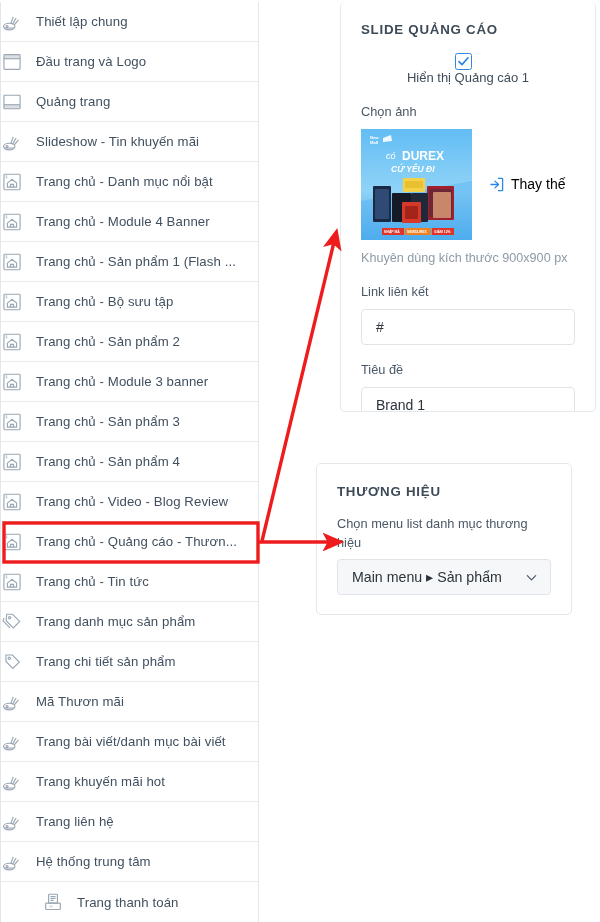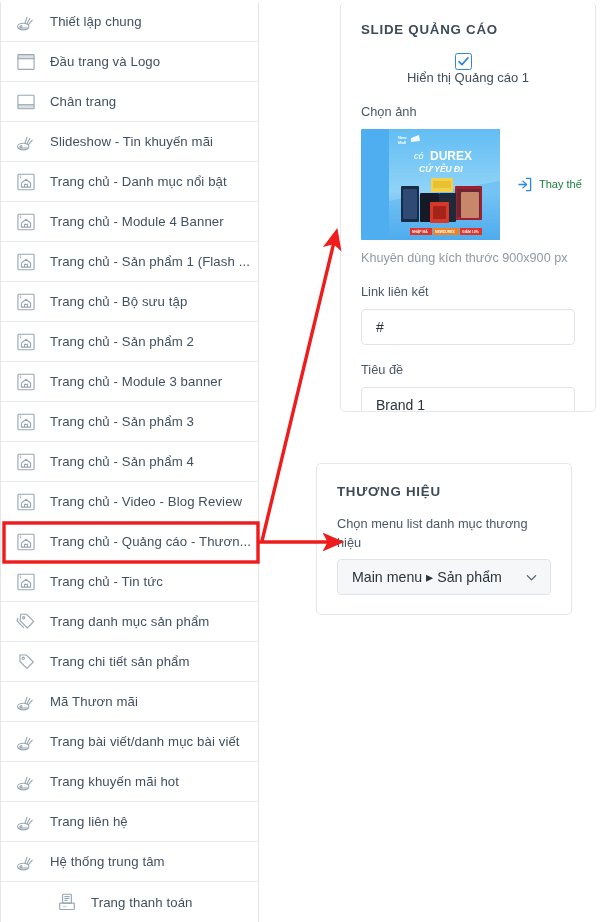--- a/index.html
+++ b/index.html
@@ -18,21 +18,20 @@
     width:259px;
     background:#ffffff;
     border:1px solid #e3e7ea;
     border-top:none;
     box-sizing:border-box;
   }
   .nav-item{
     height:40px;
     display:flex;
     align-items:center;
-    padding-left:14px;
     border-bottom:1px solid #e7ebee;
     box-sizing:border-box;
     background:#fff;
     cursor:pointer;
     position:relative;
   }
   .nav-item:last-child{border-bottom:none;margin-left:41px;}
   .nav-ico{
     width:22px;height:22px;
     flex:0 0 22px;
@@ -106,28 +105,27 @@
 
   
   .img-row{display:flex;align-items:center;}
   .thumb{
     width:111px;height:111px;
     flex:0 0 111px;
     border-radius:1px;
     overflow:hidden;
     position:relative;
     background:#4eaef0;
-    padding-left:28px;
   }
   .thumb-svg{display:block;width:111px;height:111px;}
   .replace-btn{
     display:flex;align-items:center;
     margin-left:17px;
-    color:#15803d;
-    font-size:11px;
+    color:#000000;
+    font-size:14px;
     cursor:pointer;
     white-space:nowrap;
     justify-content:flex-end;
   }
   .replace-btn .ico{
     width:15px;height:15px;margin-right:7px;display:block;flex:0 0 15px;
   }
 
   
   .txtinput{
@@ -200,21 +198,21 @@
       <span class="nav-label">Đầu trang và Logo</span>
     </div>
     <div class="nav-item">
       <span class="nav-ico">
         <svg viewBox="0 0 24 24" fill="none" stroke="currentColor" stroke-width="1.25">
           <rect x="3.2" y="4.6" width="17.6" height="14.8" rx="0.8"></rect>
           <rect x="3.2" y="15" width="17.6" height="4.4" fill="currentColor" opacity="0.35" stroke="none"></rect>
           <path d="M3.2 15 H20.8"></path>
         </svg>
       </span>
-      <span class="nav-label">Chân trang</span>
+      <span class="nav-label">Quảng trang</span>
     </div>
     <div class="nav-item">
       <span class="nav-ico">
         <svg viewBox="0 0 24 24" fill="none" stroke="currentColor" stroke-width="1.25">
           <ellipse cx="9" cy="17" rx="6.2" ry="3.6"></ellipse>
           <circle cx="6.6" cy="17" r="1.05"></circle>
           <path d="M10.6 14.2 L13.2 6.4 M12.6 14.6 L16.4 7.6 M14.3 15.3 L19 9.6"></path>
           <path d="M3.2 18.6 H14.6"></path>
         </svg>
       </span>

